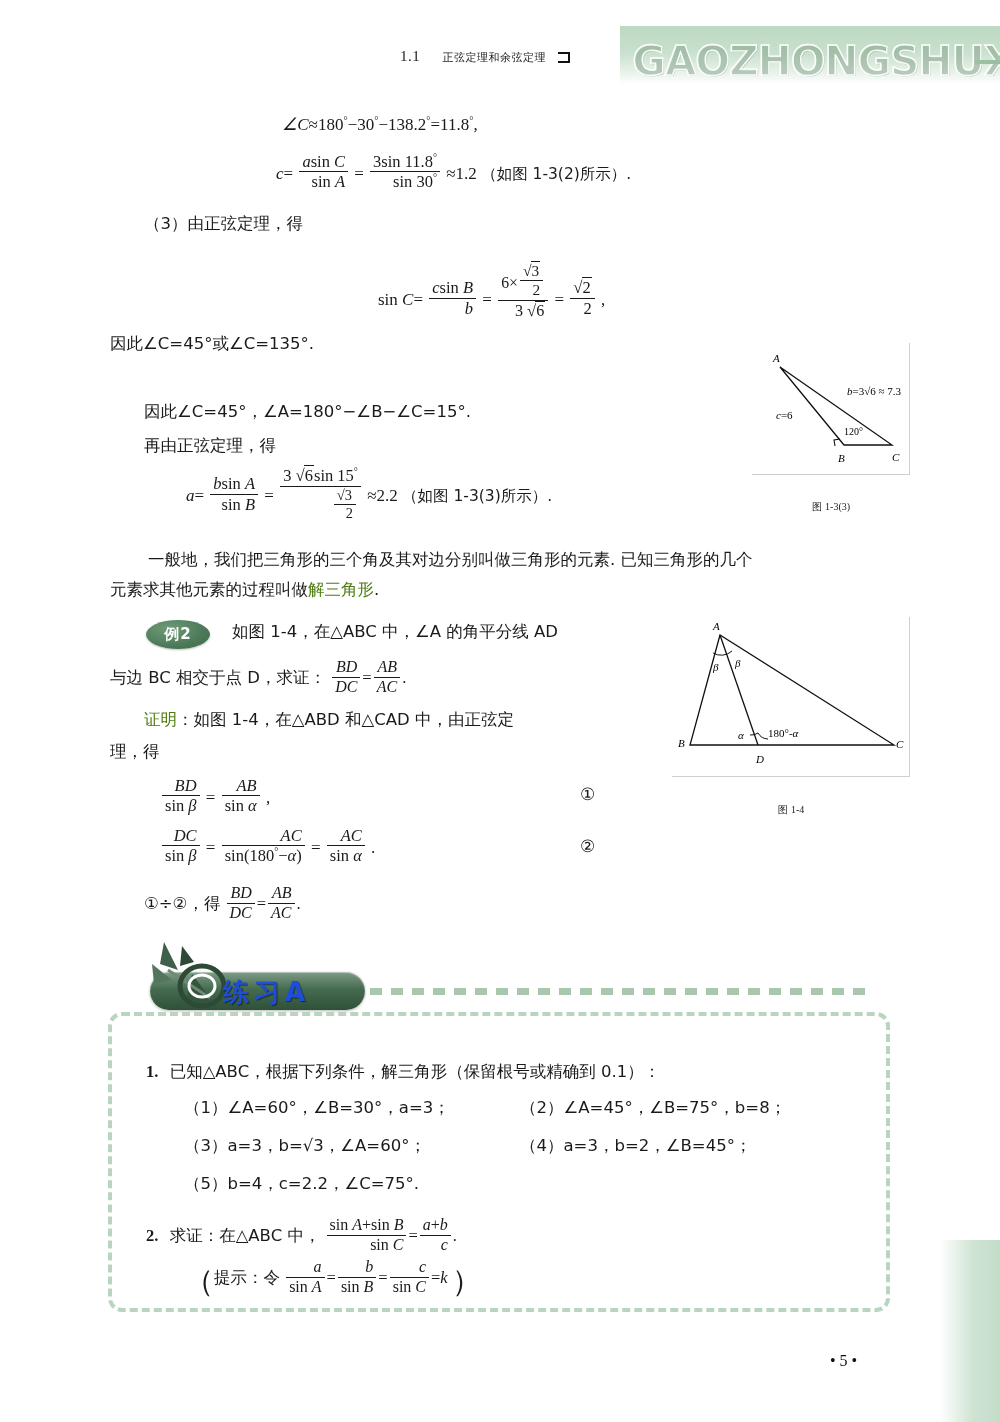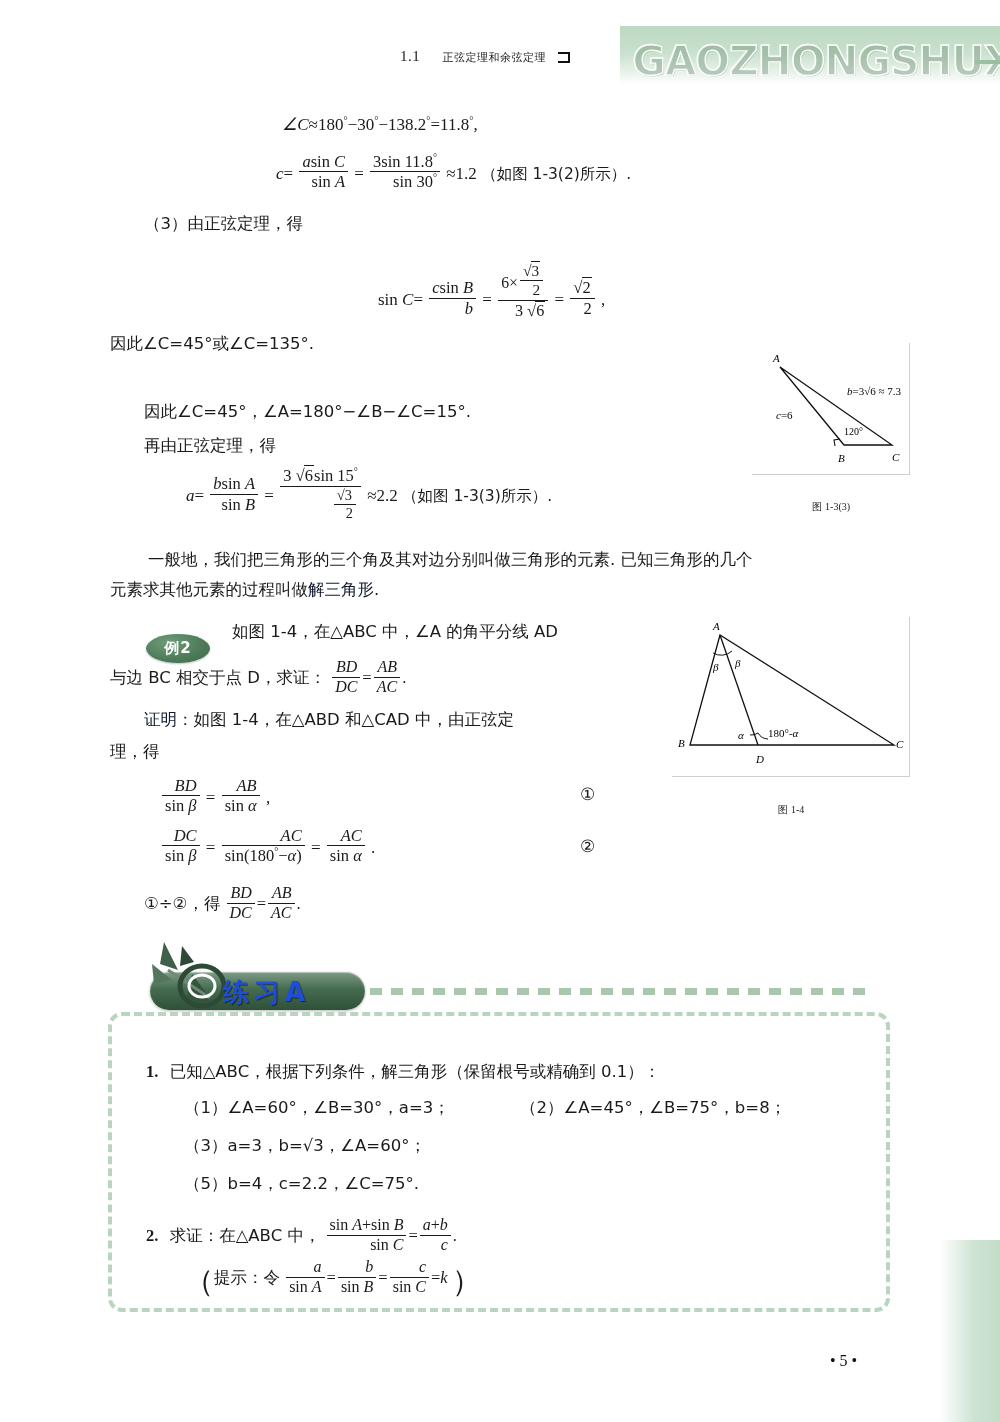--- a/index.html
+++ b/index.html
@@ -49,21 +49,21 @@
   .runhead .bracket {
     display:inline-block; margin-left:8px; width:12px; height:11px;
     border:2.5px solid #111; border-left:none; vertical-align:middle;
   }
 
   
   .txt { position:absolute; font-size:17px; line-height:1.5; white-space:nowrap; }
   .cn  { font-family:"DejaVu Sans","Liberation Sans",sans-serif; font-size:16.5px; }
   .mi  { font-family:"Liberation Serif",serif; font-style:italic; }
   .mu  { font-family:"Liberation Serif",serif; font-style:normal; }
-  .green { color:#0f172a; }
+  .green { color:#4d7c0f; }
 
   
   .frac { display:inline-block; vertical-align:-0.52em; text-align:right; margin:0 2px; }
   .frac > span { display:block; padding:0 3px; line-height:1.18; font-size:.97em; }
   .frac .den { border-top:1.1px solid #1a1a1a; }
   .sq { display:inline-block; }
   .sq .rad { font-size:1.02em; }
   .sq .bar { border-top:1.1px solid #1a1a1a; padding:0 1px 0 1px; margin-left:-1px; }
   sup.deg { font-size:.62em; vertical-align:.55em; }
 
@@ -210,21 +210,21 @@
   <div class="figcap" style="left:752px; top:500px; width:158px;">
     <span>图</span>
     <span class="n">1-3(3)</span>
   </div>
 
   <div class="txt cn" style="left:148px; top:548px;">一般地，我们把三角形的三个角及其对边分别叫做三角形的元素. 已知三角形的几个</div>
   <div class="txt cn" style="left:110px; top:578px;">
     <span>元素求其他元素的过程叫做</span><span class="green">解三角形</span><span>.</span>
   </div>
 
-  <div class="ex-badge" style="left:146px; top:634px;text-align:center;">
+  <div class="ex-badge" style="left:146px; top:620px;text-align:center;">
     <span>例</span><span>2</span>
   </div>
   <div class="txt cn" style="left:232px; top:620px;">如图 1-4，在△ABC 中，∠A 的角平分线 AD</div>
 
   <div class="txt cn" style="left:110px; top:658px;">
     <span>与边 BC 相交于点 D，求证：</span><span style="font-family:'Liberation Serif',serif;">
       <span class="frac"><span class="num mi">BD</span><span class="den mi">DC</span></span><span class="mu">=</span><span class="frac"><span class="num mi">AB</span><span class="den mi">AC</span></span><span class="mu">.</span>
     </span>
   </div>
 
@@ -322,20 +322,21 @@
   <div class="ex-box"></div>
 
   <div class="txt cn" style="left:146px; top:1060px;">
     <b style="font-family:'Liberation Serif',serif;">1.</b>
     <span style="margin-left:6px;">已知△ABC，根据下列条件，解三角形（保留根号或精确到 0.1）：</span>
   </div>
 
   <div class="txt cn" style="left:184px; top:1096px;">（1）∠A=60°，∠B=30°，a=3；</div>
   <div class="txt cn" style="left:520px; top:1096px;">（2）∠A=45°，∠B=75°，b=8；</div>
   <div class="txt cn" style="left:184px; top:1134px;">（3）a=3，b=√3，∠A=60°；</div>
+  <div class="txt cn" style="left:520px; top:1134px;">（4）a=3，b=2，∠B=45°；</div>
   <div class="txt cn" style="left:184px; top:1172px;">（5）b=4，c=2.2，∠C=75°.</div>
 
   <div class="txt cn" style="left:146px; top:1216px;">
     <b style="font-family:'Liberation Serif',serif;">2.</b>
     <span style="margin-left:6px;">求证：在△ABC 中，</span><span style="font-family:'Liberation Serif',serif;">
       <span class="frac"><span class="num"><span class="mu">sin </span><i class="mi">A</i><span class="mu">+sin </span><i class="mi">B</i></span><span class="den"><span class="mu">sin </span><i class="mi">C</i></span></span><span class="mu">=</span><span class="frac"><span class="num"><i class="mi">a</i><span class="mu">+</span><i class="mi">b</i></span><span class="den mi">c</span></span><span class="mu">.</span>
     </span>
   </div>
 
   <div class="txt cn" style="left:184px; top:1258px;">

